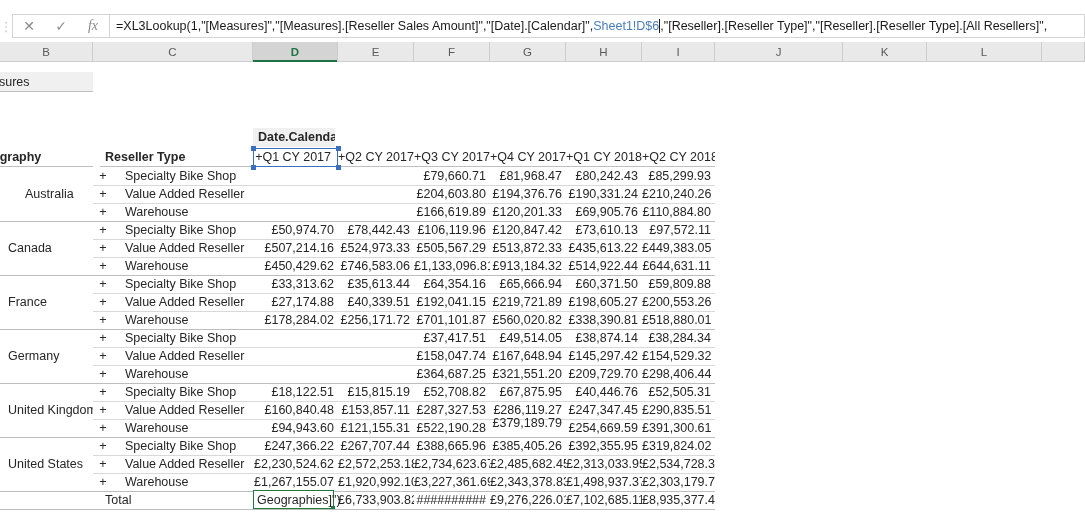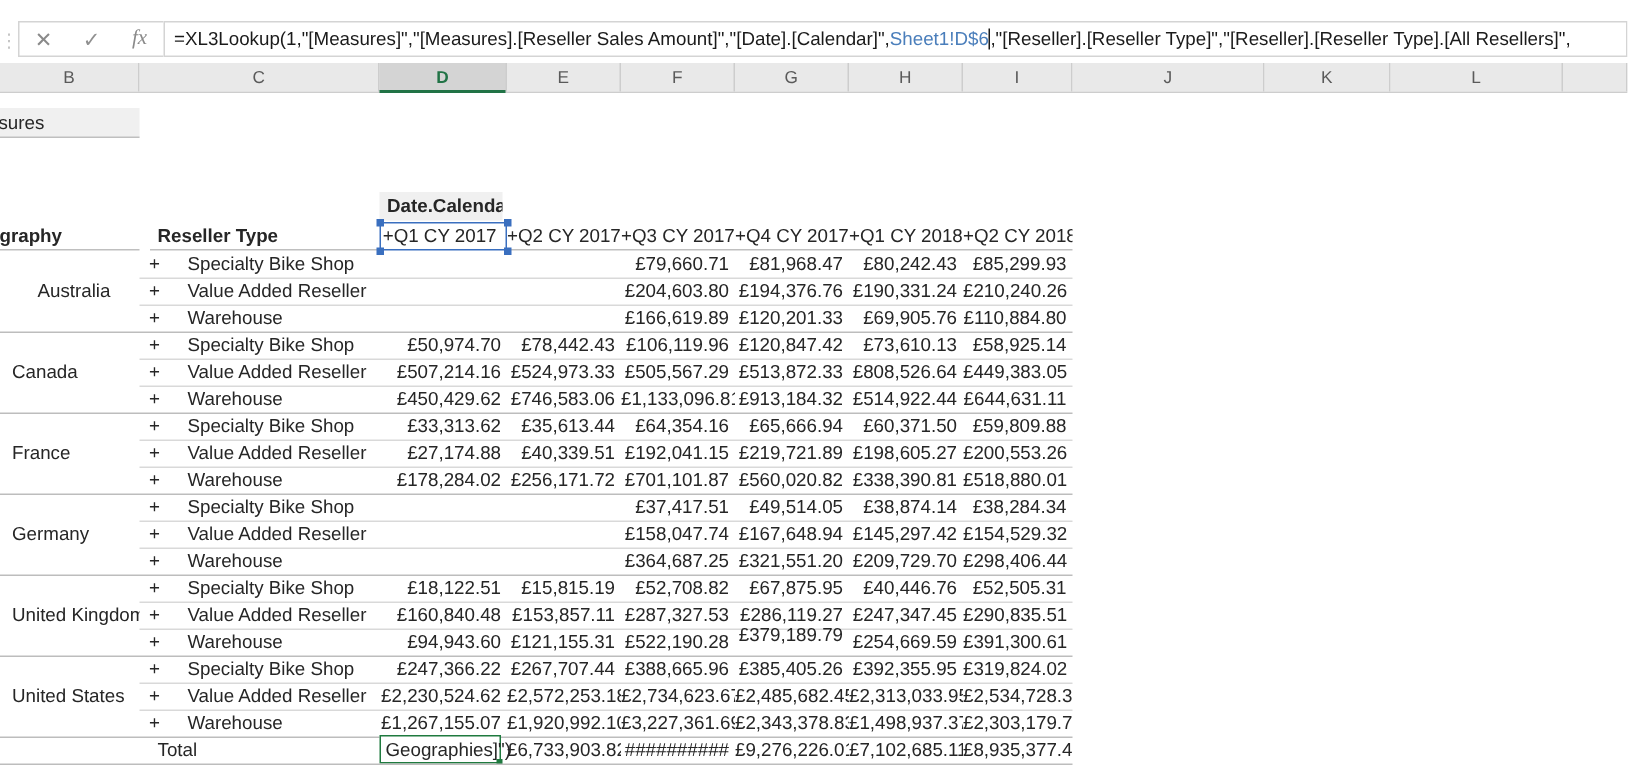--- a/index.html
+++ b/index.html
@@ -188,29 +188,29 @@
     <div class="cell num" style="left: 642px; top: 141px; width: 73px; height: 18px; line-height: 18px;">£110,884.80</div>
     <div class="cell txt" style="left: 0px; top: 123px; width: 93px; height: 18px; line-height: 18px; padding-left: 25px;">Australia</div>
     <div class="grouprule" style="left: 0px; top: 159px; width: 715px;"></div>
     <div class="cell ctr" style="left: 93px; top: 159px; width: 20px; height: 18px; line-height: 18px;">+</div>
     <div class="cell txt" style="left: 120px; top: 159px; width: 133px; height: 18px; line-height: 18px;">Specialty Bike Shop</div>
     <div class="cell num" style="left: 253px; top: 159px; width: 85px; height: 18px; line-height: 18px;">£50,974.70</div>
     <div class="cell num" style="left: 338px; top: 159px; width: 76px; height: 18px; line-height: 18px;">£78,442.43</div>
     <div class="cell num" style="left: 414px; top: 159px; width: 76px; height: 18px; line-height: 18px;">£106,119.96</div>
     <div class="cell num" style="left: 490px; top: 159px; width: 76px; height: 18px; line-height: 18px;">£120,847.42</div>
     <div class="cell num" style="left: 566px; top: 159px; width: 76px; height: 18px; line-height: 18px;">£73,610.13</div>
-    <div class="cell num" style="left: 642px; top: 159px; width: 73px; height: 18px; line-height: 18px;">£58,925.14</div>
+    <div class="cell num" style="left: 642px; top: 159px; width: 73px; height: 18px; line-height: 18px;">£97,572.11</div>
     <div class="rowline" style="left: 93px; top: 177px; width: 622px;"></div>
     <div class="cell ctr" style="left: 93px; top: 177px; width: 20px; height: 18px; line-height: 18px;">+</div>
     <div class="cell txt" style="left: 120px; top: 177px; width: 133px; height: 18px; line-height: 18px;">Value Added Reseller</div>
     <div class="cell num" style="left: 253px; top: 177px; width: 85px; height: 18px; line-height: 18px;">£507,214.16</div>
     <div class="cell num" style="left: 338px; top: 177px; width: 76px; height: 18px; line-height: 18px;">£524,973.33</div>
     <div class="cell num" style="left: 414px; top: 177px; width: 76px; height: 18px; line-height: 18px;">£505,567.29</div>
     <div class="cell num" style="left: 490px; top: 177px; width: 76px; height: 18px; line-height: 18px;">£513,872.33</div>
-    <div class="cell num" style="left: 566px; top: 177px; width: 76px; height: 18px; line-height: 18px;">£808,526.64</div>
+    <div class="cell num" style="left: 566px; top: 177px; width: 76px; height: 18px; line-height: 18px;">£435,613.22</div>
     <div class="cell num" style="left: 642px; top: 177px; width: 73px; height: 18px; line-height: 18px;">£449,383.05</div>
     <div class="rowline" style="left: 93px; top: 195px; width: 622px;"></div>
     <div class="cell ctr" style="left: 93px; top: 195px; width: 20px; height: 18px; line-height: 18px;">+</div>
     <div class="cell txt" style="left: 120px; top: 195px; width: 133px; height: 18px; line-height: 18px;">Warehouse</div>
     <div class="cell num" style="left: 253px; top: 195px; width: 85px; height: 18px; line-height: 18px;">£450,429.62</div>
     <div class="cell num" style="left: 338px; top: 195px; width: 76px; height: 18px; line-height: 18px;">£746,583.06</div>
     <div class="cell num" style="left: 414px; top: 195px; width: 76px; height: 18px; line-height: 18px;">£1,133,096.81</div>
     <div class="cell num" style="left: 490px; top: 195px; width: 76px; height: 18px; line-height: 18px;">£913,184.32</div>
     <div class="cell num" style="left: 566px; top: 195px; width: 76px; height: 18px; line-height: 18px;">£514,922.44</div>
     <div class="cell num" style="left: 642px; top: 195px; width: 73px; height: 18px; line-height: 18px;">£644,631.11</div>

